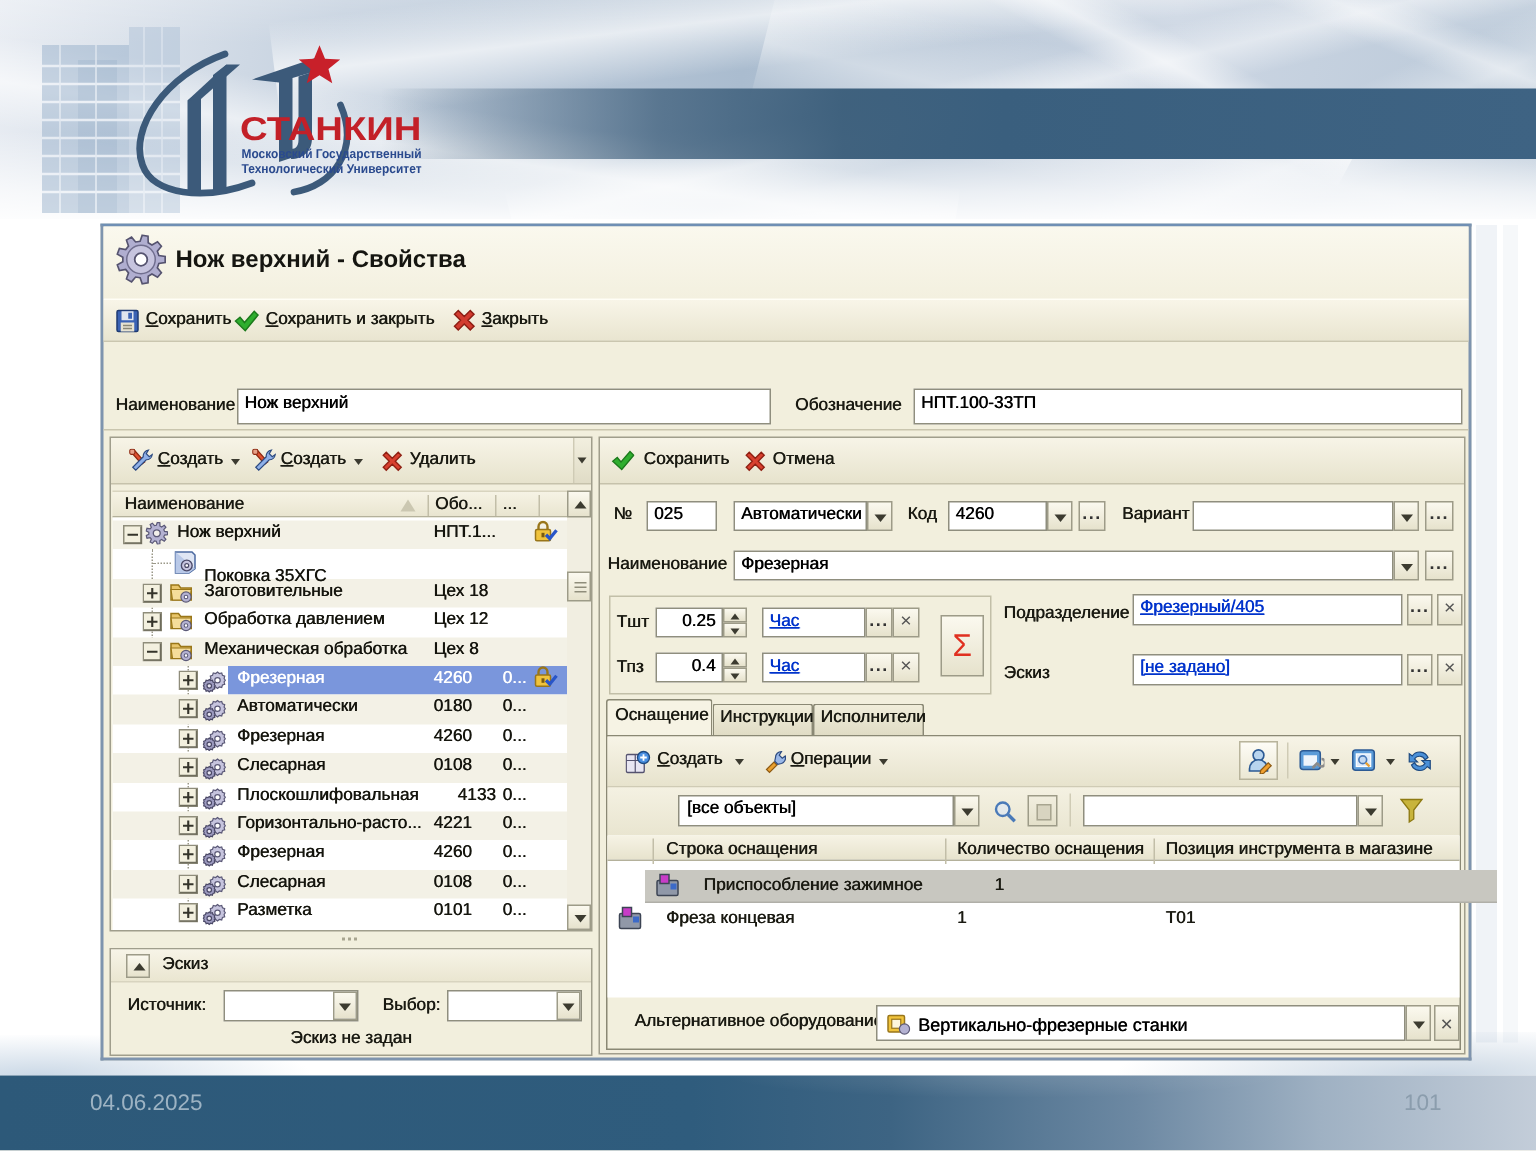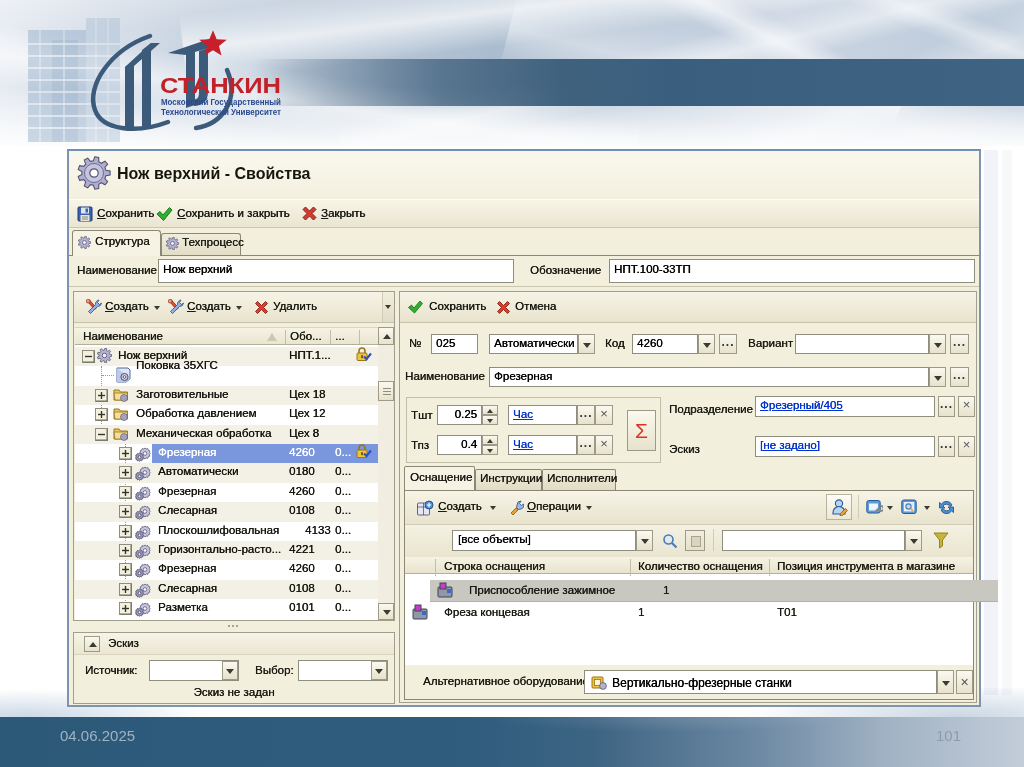--- a/index.html
+++ b/index.html
@@ -136,33 +136,20 @@
     <svg class="w" style="left:86px;top:5px;" width="18" height="18" viewBox="0 0 18 18">
       <path d="M2 9 L5 6.5 L8 10 L14.5 2.5 L17 5 L8.5 15.5 Z" fill="#2fae2f" stroke="#1c7a1c" stroke-width="1"></path>
     </svg>
     <div class="w lbl" style="left:108px;top:7px;"><u>С</u>охранить и закрыть</div>
     <svg class="w" style="left:232px;top:5px;" width="17" height="17" viewBox="0 0 17 17">
       <path d="M2 4.5 L4.5 2 L8.5 6 L12.5 2 L15 4.5 L11 8.5 L15 12.5 L12.5 15 L8.5 11 L4.5 15 L2 12.5 L6 8.5 Z" fill="#d23b2f" stroke="#8e1f15" stroke-width="1"></path>
     </svg>
     <div class="w lbl" style="left:252px;top:7px;"><u>З</u>акрыть</div>
   </div>
 
-  <div class="w" style="left:0;top:77px;width:910px;height:28px;">
-    <div class="w" style="left:3px;top:2px;width:89px;height:26px;background:#f6f3e4;border:1px solid #8a8874;border-bottom:none;border-radius:3px 3px 0 0;z-index:3;"></div>
-    <div class="w" style="left:92px;top:5px;width:80px;height:23px;background:linear-gradient(#f0edda,#e0dcc5);border:1px solid #8a8874;border-bottom:none;border-radius:3px 3px 0 0;"></div>
-    <div class="w" style="left:0;top:27px;width:910px;height:1px;background:#8a8874;z-index:1;"></div>
-    <svg class="w" style="left:9px;top:8px;z-index:4;" width="13" height="13" viewBox="0 0 15 15">
-        <use href="#gearl"></use>
-      </svg>
-    <div class="w lbl" style="left:26px;top:7px;z-index:4;">Структура</div>
-    <svg class="w" style="left:97px;top:9px;z-index:4;" width="13" height="13" viewBox="0 0 15 15">
-        <use href="#gearl"></use>
-      </svg>
-    <div class="w lbl" style="left:113px;top:8px;z-index:4;">Техпроцесс</div>
-  </div>
 
   <div class="w lbl" style="left:8px;top:113px;">Наименование</div>
   <div class="w inp" style="left:89px;top:108px;width:356px;height:24px;padding:3px 4px;">Нож верхний</div>
   <div class="w lbl" style="left:461px;top:113px;">Обозначение</div>
   <div class="w inp" style="left:540px;top:108px;width:366px;height:24px;padding:3px 4px;">НПТ.100-33ТП</div>
 
   <div class="w" style="left:0;top:135px;width:910px;height:1px;background:#c9c5ae;"></div>
 
   <svg width="0" height="0" style="position:absolute;">
     <defs>
@@ -272,21 +259,21 @@
           <use href="#gearl"></use>
         </svg>
       <div class="w tt" style="left:43px;top:4px;">Нож верхний</div>
       <div class="w tt" style="left:214px;top:4px;">НПТ.1...</div>
       <svg class="w" style="left:281px;top:2px;" width="16" height="15" viewBox="0 0 16 15">
           <use href="#lockg"></use>
         </svg>
       <svg class="w" style="left:40px;top:22px;" width="16" height="16" viewBox="0 0 16 16">
           <use href="#pageg"></use>
         </svg>
-      <div class="w tt" style="left:61px;top:14px;">Поковка 35ХГС</div>
+      <div class="w tt" style="left:61px;top:33px;">Поковка 35ХГС</div>
       <svg class="w" style="left:20px;top:44px;" width="13" height="13">
           <use href="#pmp"></use>
         </svg>
       <svg class="w" style="left:38px;top:42px;" width="16" height="16" viewBox="0 0 16 16">
           <use href="#foldg"></use>
         </svg>
       <div class="w tt" style="left:61px;top:42.8px;">Заготовительные</div>
       <div class="w tt" style="left:214px;top:42.8px;">Цех 18</div>
       <svg class="w" style="left:20px;top:63px;" width="13" height="13">
           <use href="#pmp"></use>

